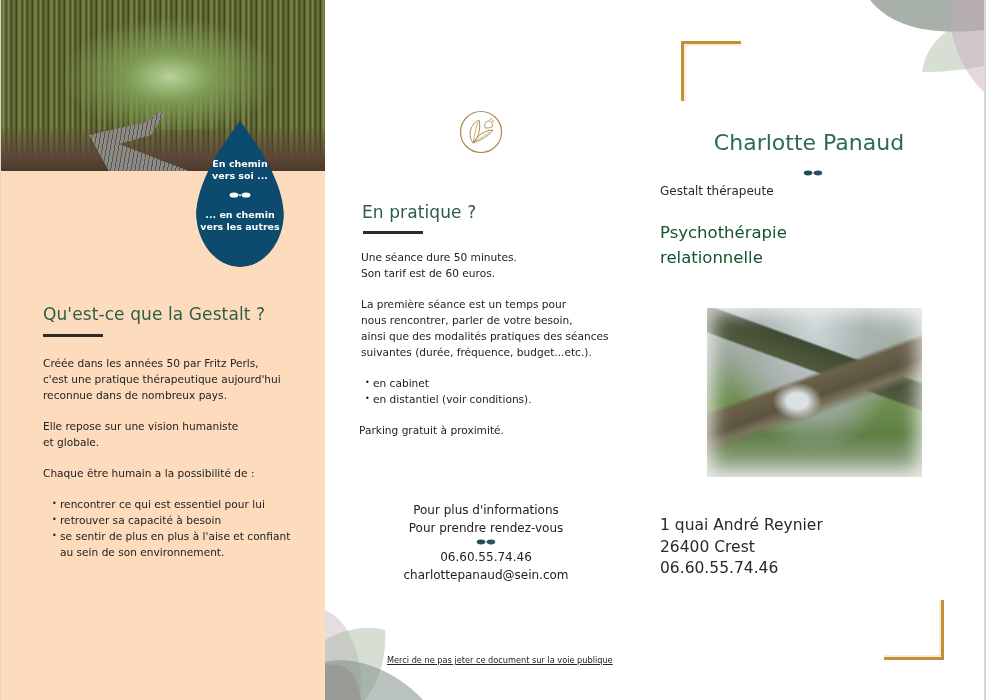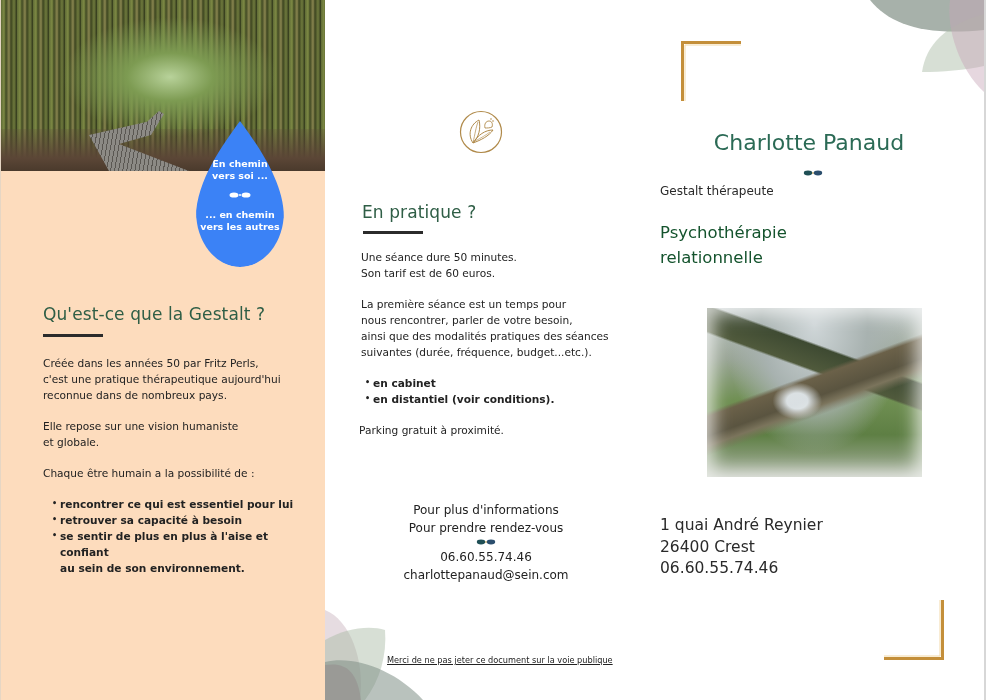--- a/index.html
+++ b/index.html
@@ -25,35 +25,35 @@
     background: linear-gradient(180deg, rgba(90,70,55,.2), #5b4636 70%, #4a3a2c);
   }
   .bamboo .path {
     position: absolute; left: 88px; bottom: 0; width: 100px; height: 60px;
     background: repeating-linear-gradient(100deg, #8c8a85 0 3px, #5a5752 3px 4px);
     clip-path: polygon(0% 40%, 58% 18%, 70% 0%, 75% 5%, 62% 40%, 30% 55%, 100% 100%, 20% 100%);
   }
 
   .drop {
     position: absolute; left: 196px; top: 121px; width: 88px; height: 146px;
-    background: #3b82f6;
+    background: #0c4a6e;
     border-radius: 50% 50% 50% 50% / 62% 62% 38% 38%;
     clip-path: path("M44 0 C60 22 88 60 88 96 C88 124 68 146 44 146 C20 146 0 124 0 96 C0 60 28 22 44 0 Z");
     color: #ffffff; text-align: center; font-weight: bold; font-size: 9.5px; line-height: 12px;
   }
   .drop .t1 { position: absolute; top: 37px; left: 0; width: 88px; }
   .drop .dots { position: absolute; top: 70px; left: 0; width: 88px; height: 8px; }
   .drop .t2 { position: absolute; top: 88px; left: 0; width: 88px; }
 
   .h2 { font-family: "DejaVu Sans", sans-serif; font-weight: normal; color: #2f5e46; font-size: 17px; letter-spacing: .1px; }
   .rule { height: 3px; background: #2b2b2b; width: 60px; }
 
   .body-text { font-size: 10.6px; line-height: 16px; color: #222; }
   .body-text p { white-space: pre-line; }
-  .bullets { list-style: none; font-weight: bold; }
+  .bullets { list-style: none; }
   .bullets li { position: relative; padding-left: 17px; white-space: pre-line; }
   .bullets li::before { content: "•"; position: absolute; left: 9px; top: 0; font-size: 8px; }
 
   
   #gestalt-title { position: absolute; left: 43px; top: 304px; }
   #gestalt-rule { position: absolute; left: 43px; top: 334px; }
   #gestalt-body { position: absolute; left: 43px; top: 355px; width: 275px; }
 
   
   .logo { position: absolute; left: 459px; top: 110px; width: 44px; height: 44px; }

